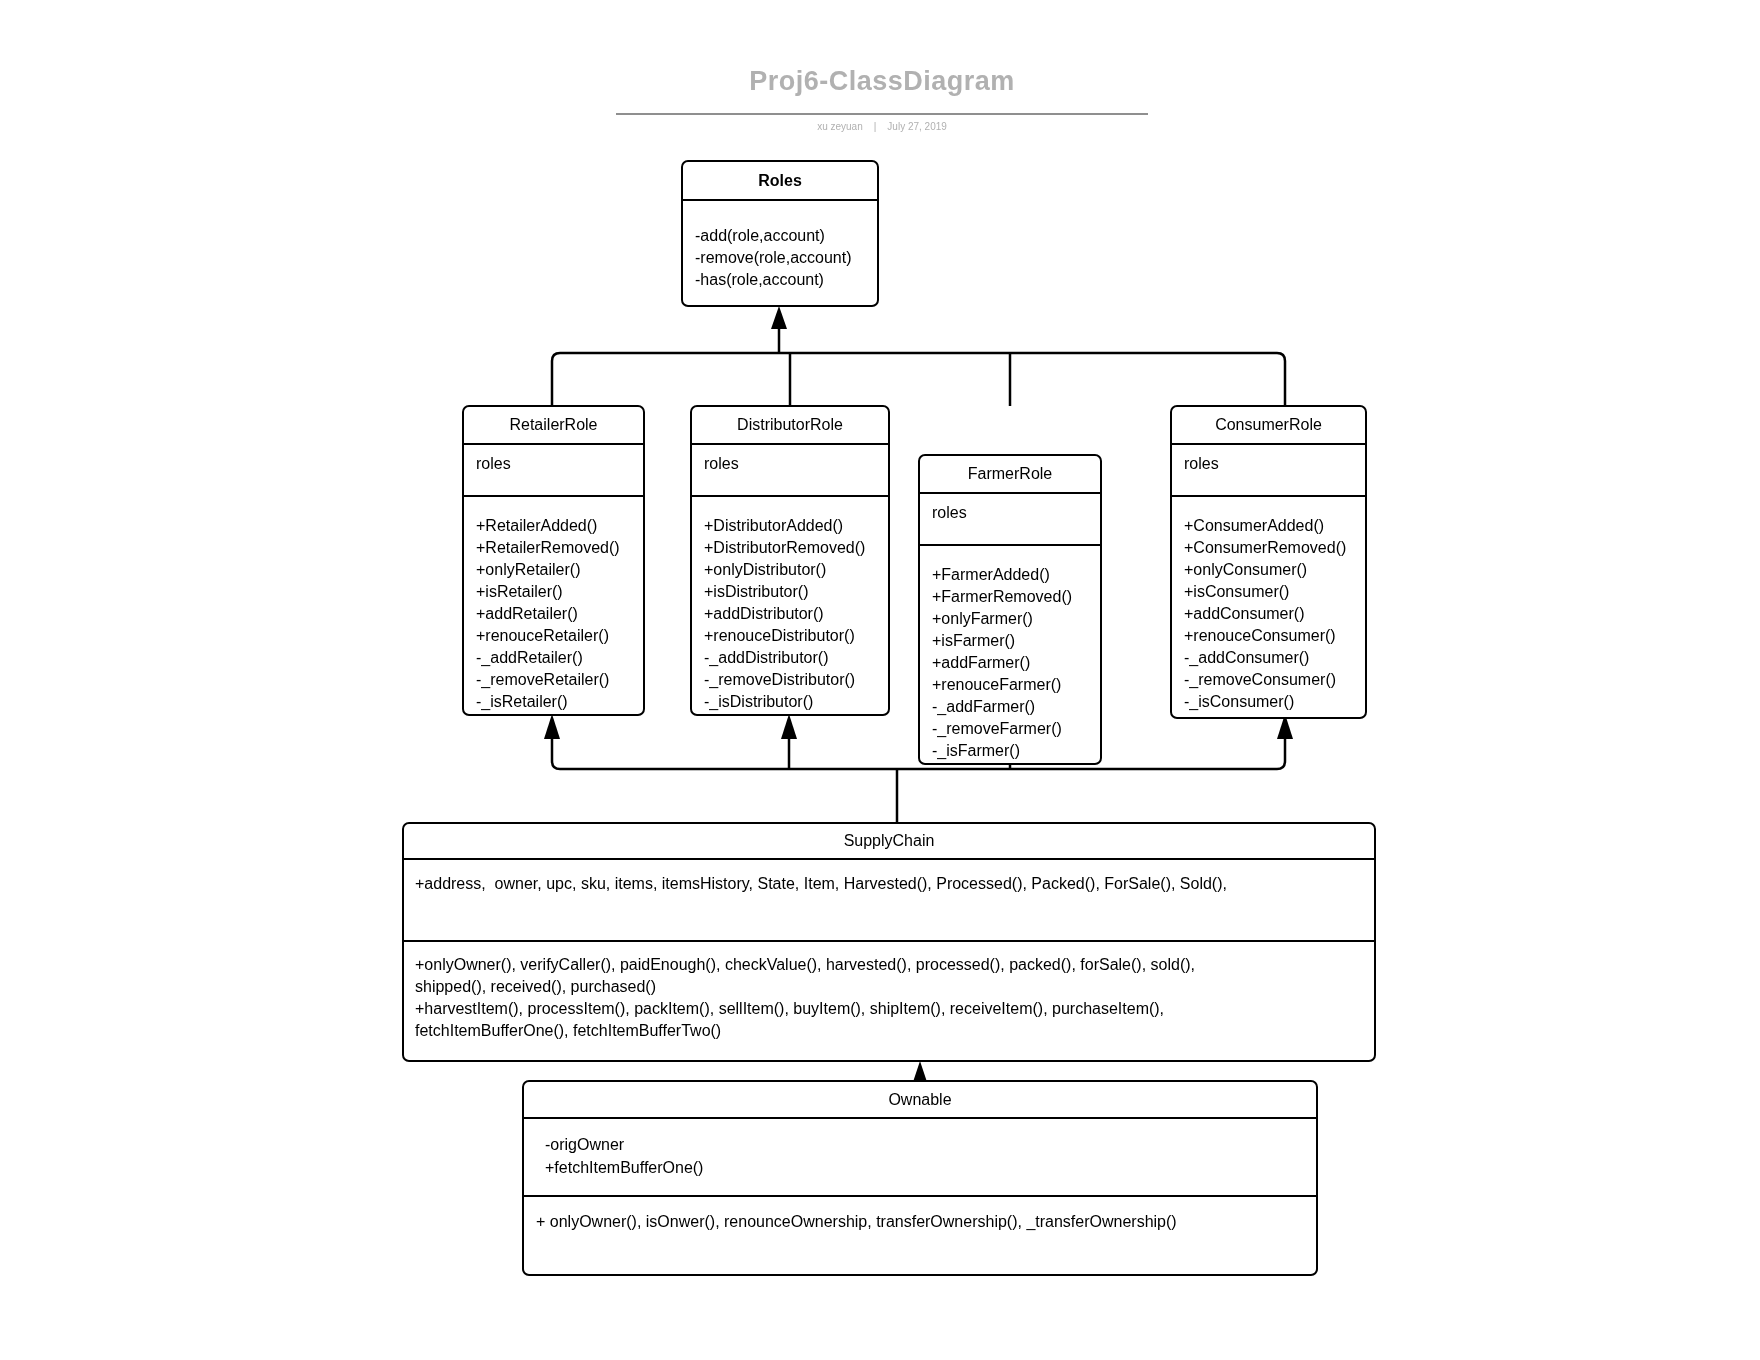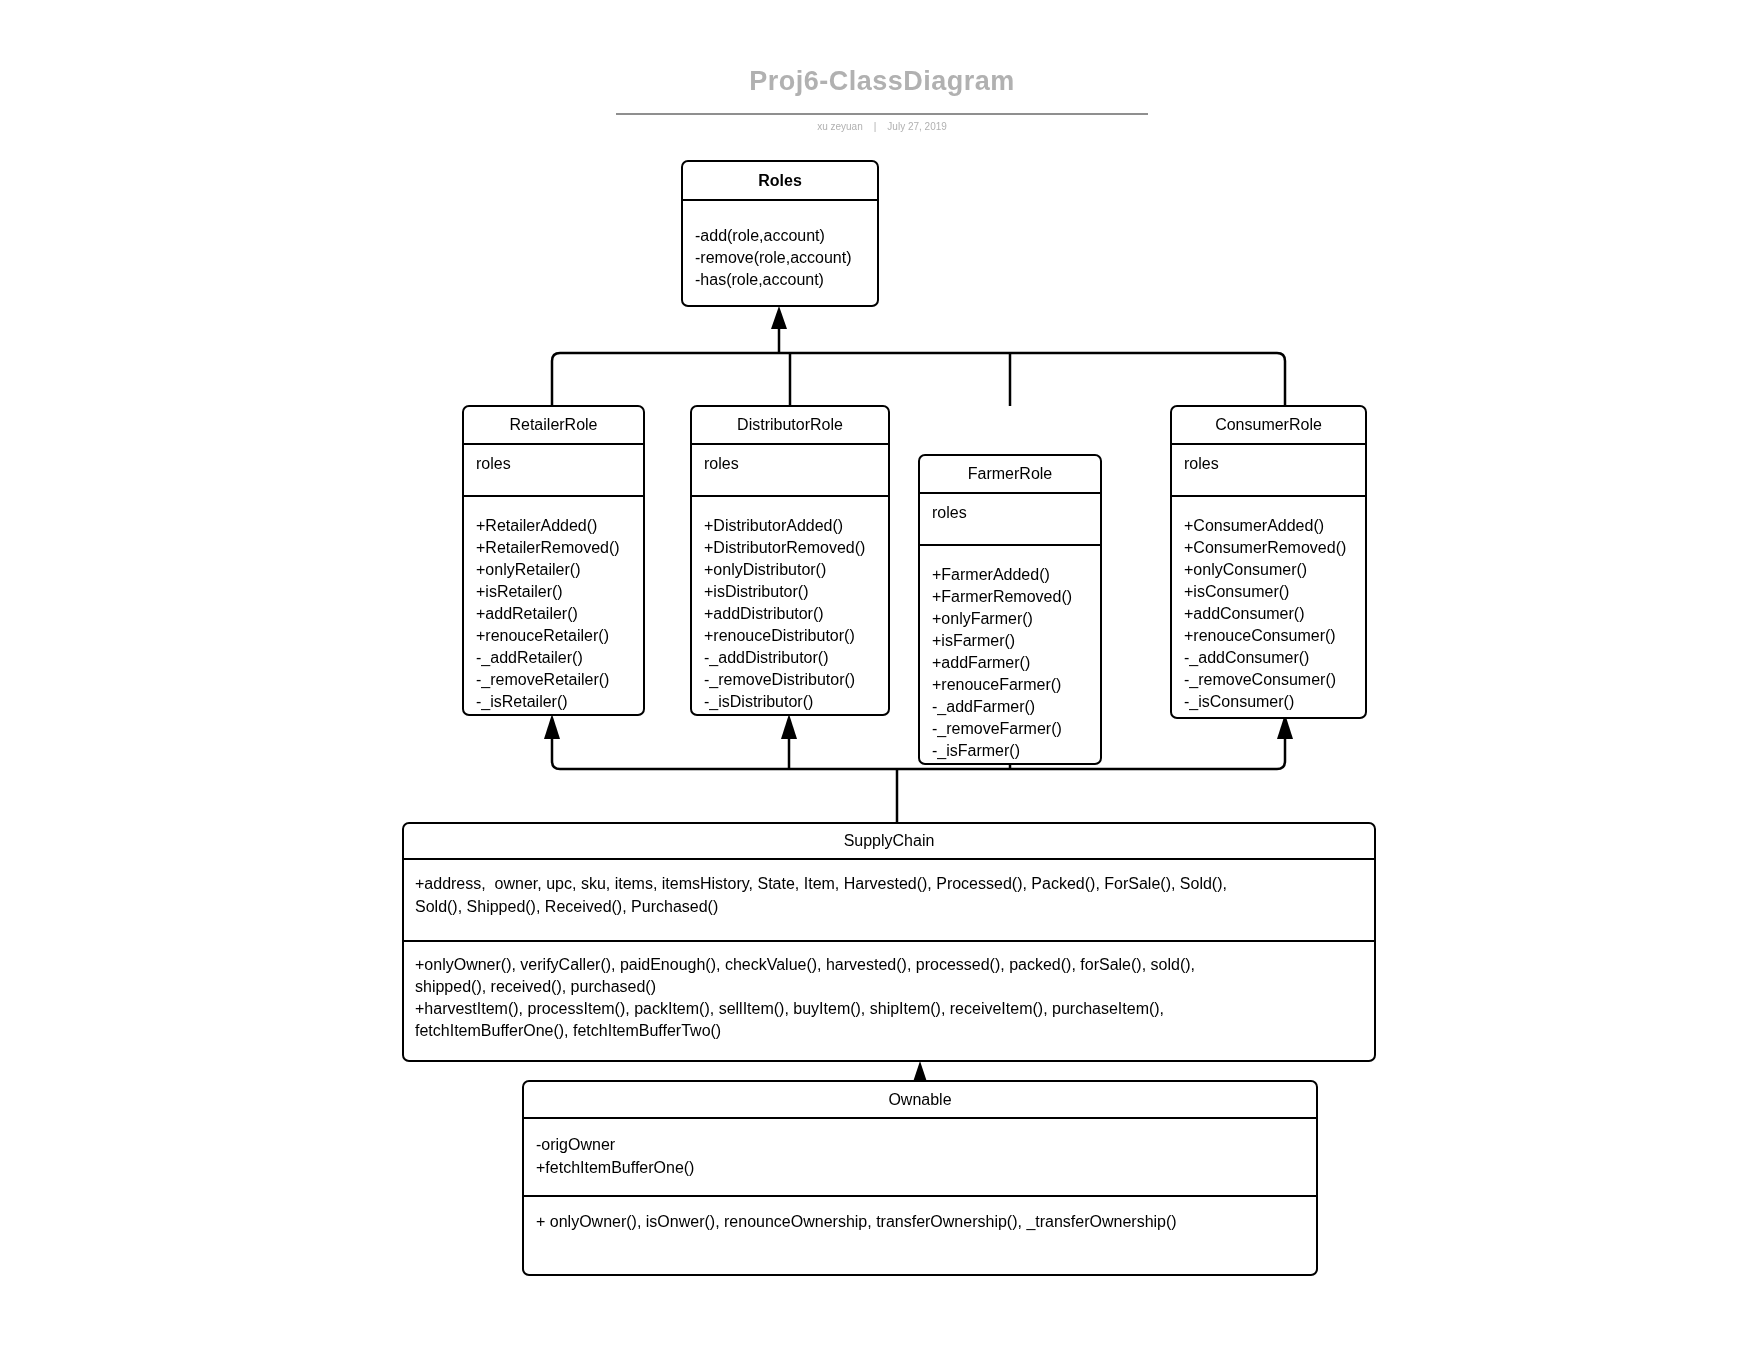--- a/index.html
+++ b/index.html
@@ -70,21 +70,21 @@
   .line {
     white-space:pre-wrap;
     line-height:22px;
   }
   .attr-pad   { padding:8px 12px 0; }
   .meth-pad   { padding:18px 12px 0; }
   .roles-pad  { padding:24px 12px 0; }
   .sc-attr-pad { padding:12px 11px 0; }
   .sc-attr-pad .line { line-height:23px; }
   .sc-meth-pad { padding:12px 11px 0; }
-  .own-attr-pad { padding:14px 12px 0; }
+  .own-attr-pad { padding:14px 21px 0; }
   .own-attr-pad .line { line-height:23px; }
   .own-meth-pad { padding:14px 12px 0; }
 </style>
 </head>
 <body>
 
 <div class="canvas">
 
   <div class="doc-title">Proj6-ClassDiagram</div>
   <div class="title-rule"></div>
@@ -197,21 +197,20 @@
       <div class="line">-_addConsumer()</div>
       <div class="line">-_removeConsumer()</div>
       <div class="line">-_isConsumer()</div>
     </div>
   </div>
 
   <div class="class-box" style="left:402px;top:822px;width:974px;height:240px;">
     <div class="class-title" style="height:34px;">SupplyChain</div>
     <div class="section sc-attr-pad" style="height:82px;">
       <div class="line">+address,  owner, upc, sku, items, itemsHistory, State, Item, Harvested(), Processed(), Packed(), ForSale(), Sold(),</div>
-      <div class="line">Sold(), Shipped(), Received(), Purchased()</div>
     </div>
     <div class="section grow sc-meth-pad">
       <div class="line">+onlyOwner(), verifyCaller(), paidEnough(), checkValue(), harvested(), processed(), packed(), forSale(), sold(),</div>
       <div class="line">shipped(), received(), purchased()</div>
       <div class="line">+harvestItem(), processItem(), packItem(), sellItem(), buyItem(), shipItem(), receiveItem(), purchaseItem(),</div>
       <div class="line">fetchItemBufferOne(), fetchItemBufferTwo()</div>
     </div>
   </div>
 
   <div class="class-box" style="left:522px;top:1080px;width:796px;height:196px;">

